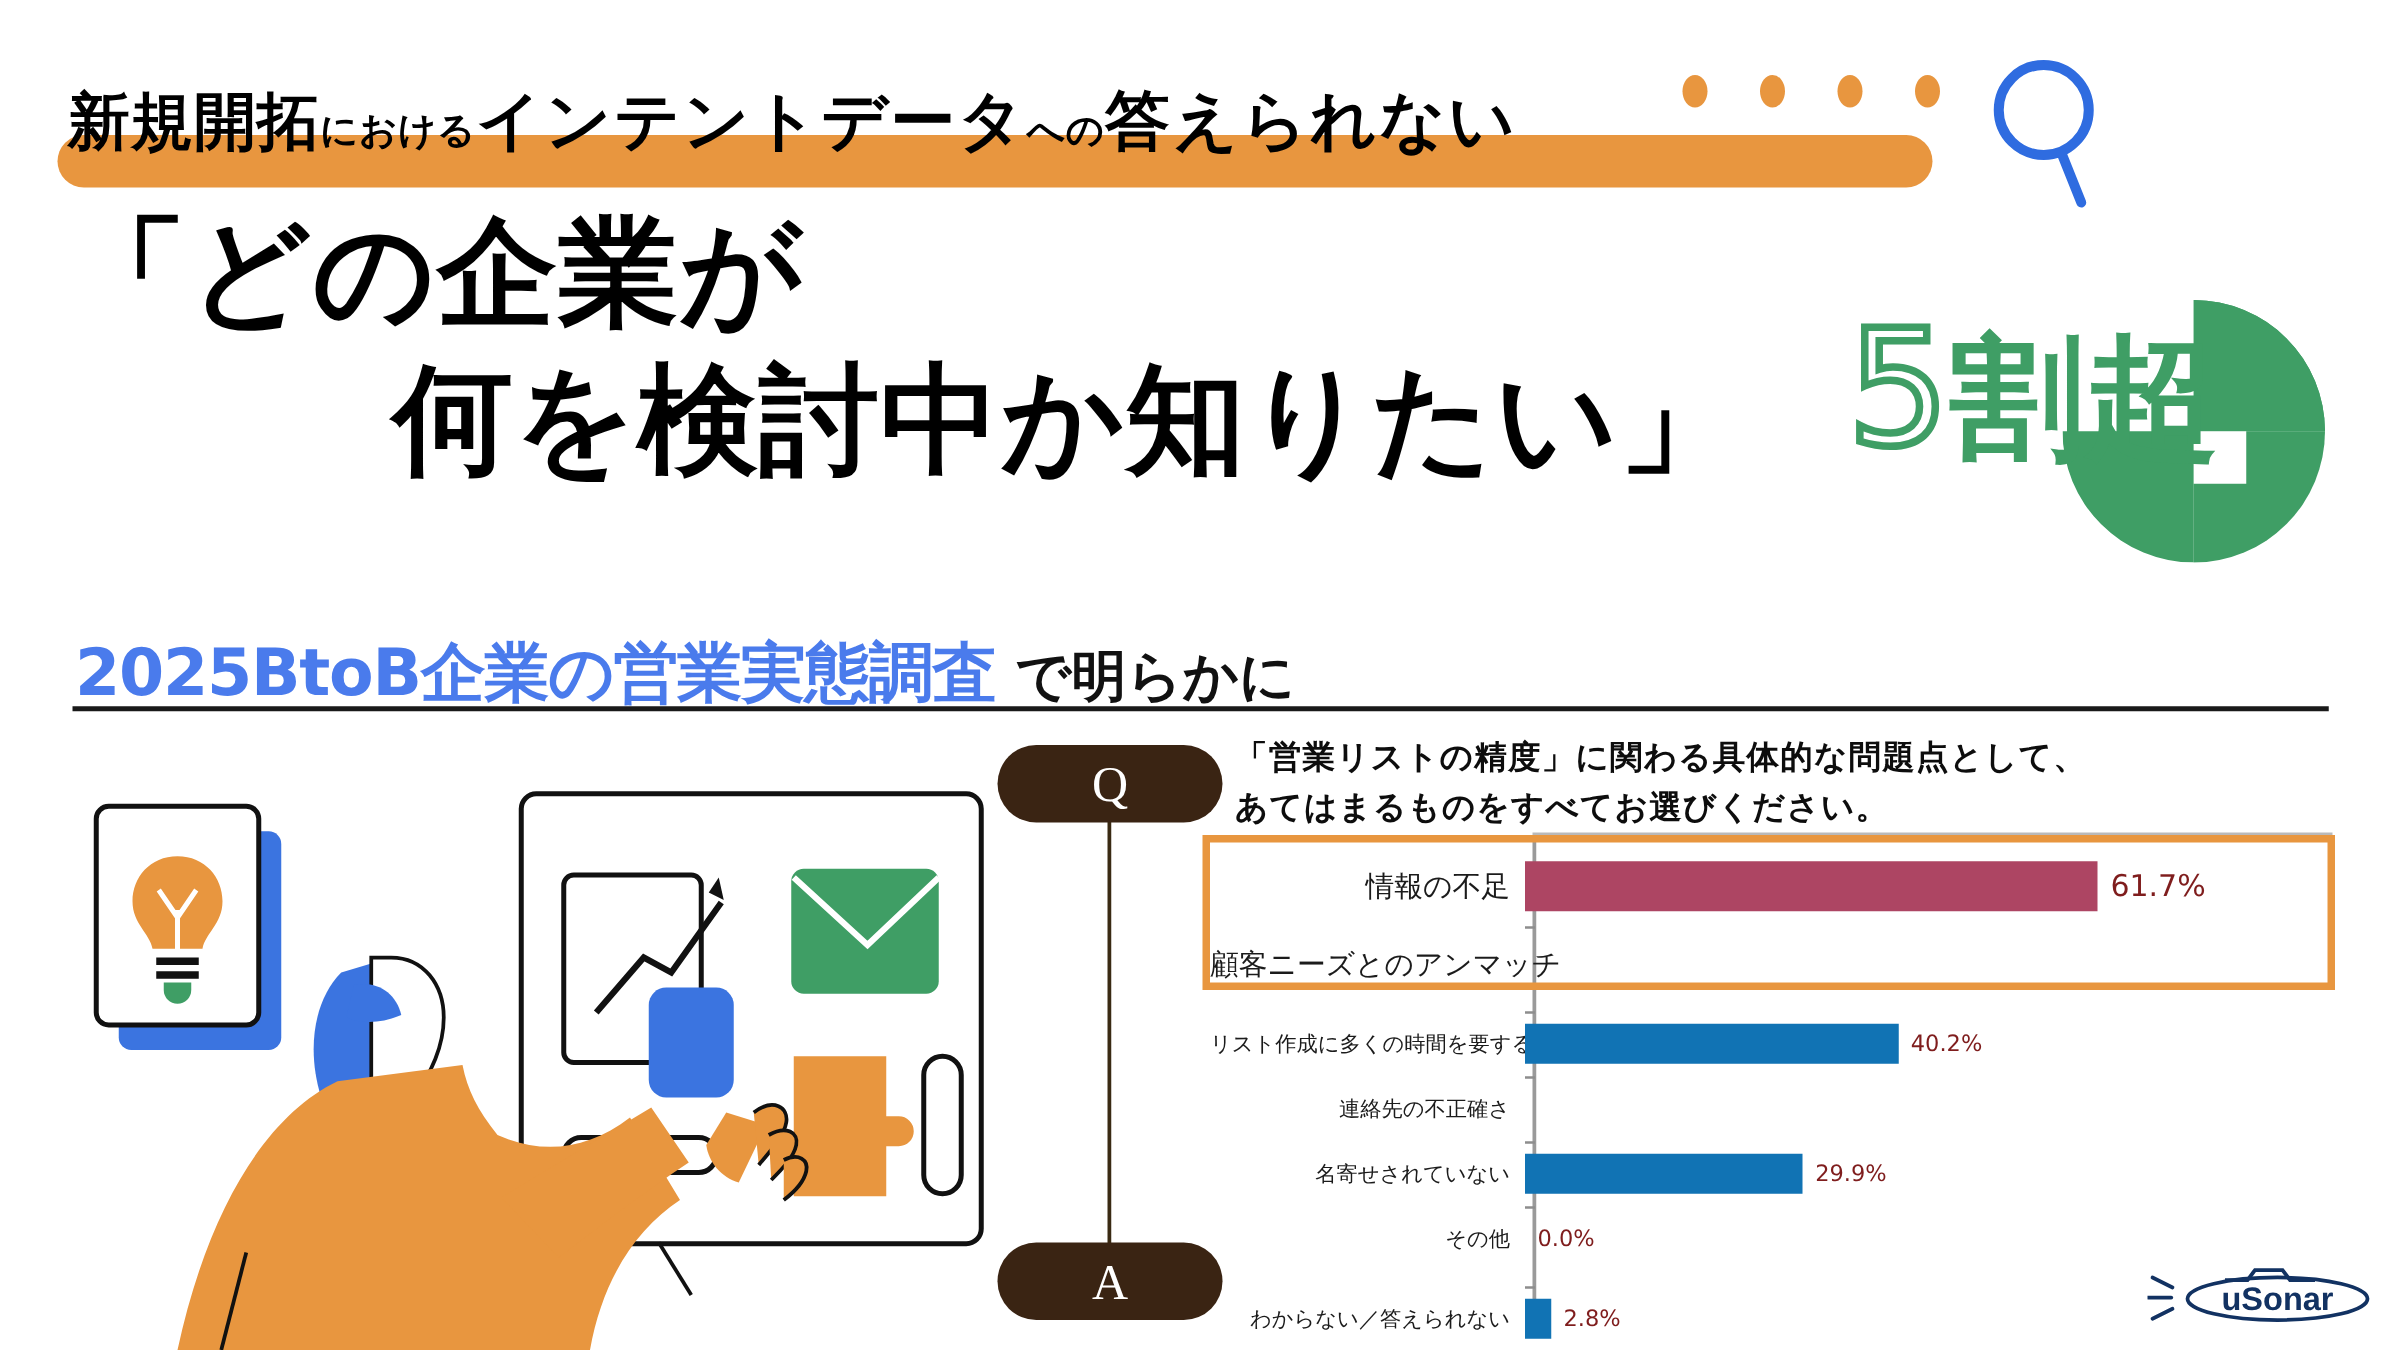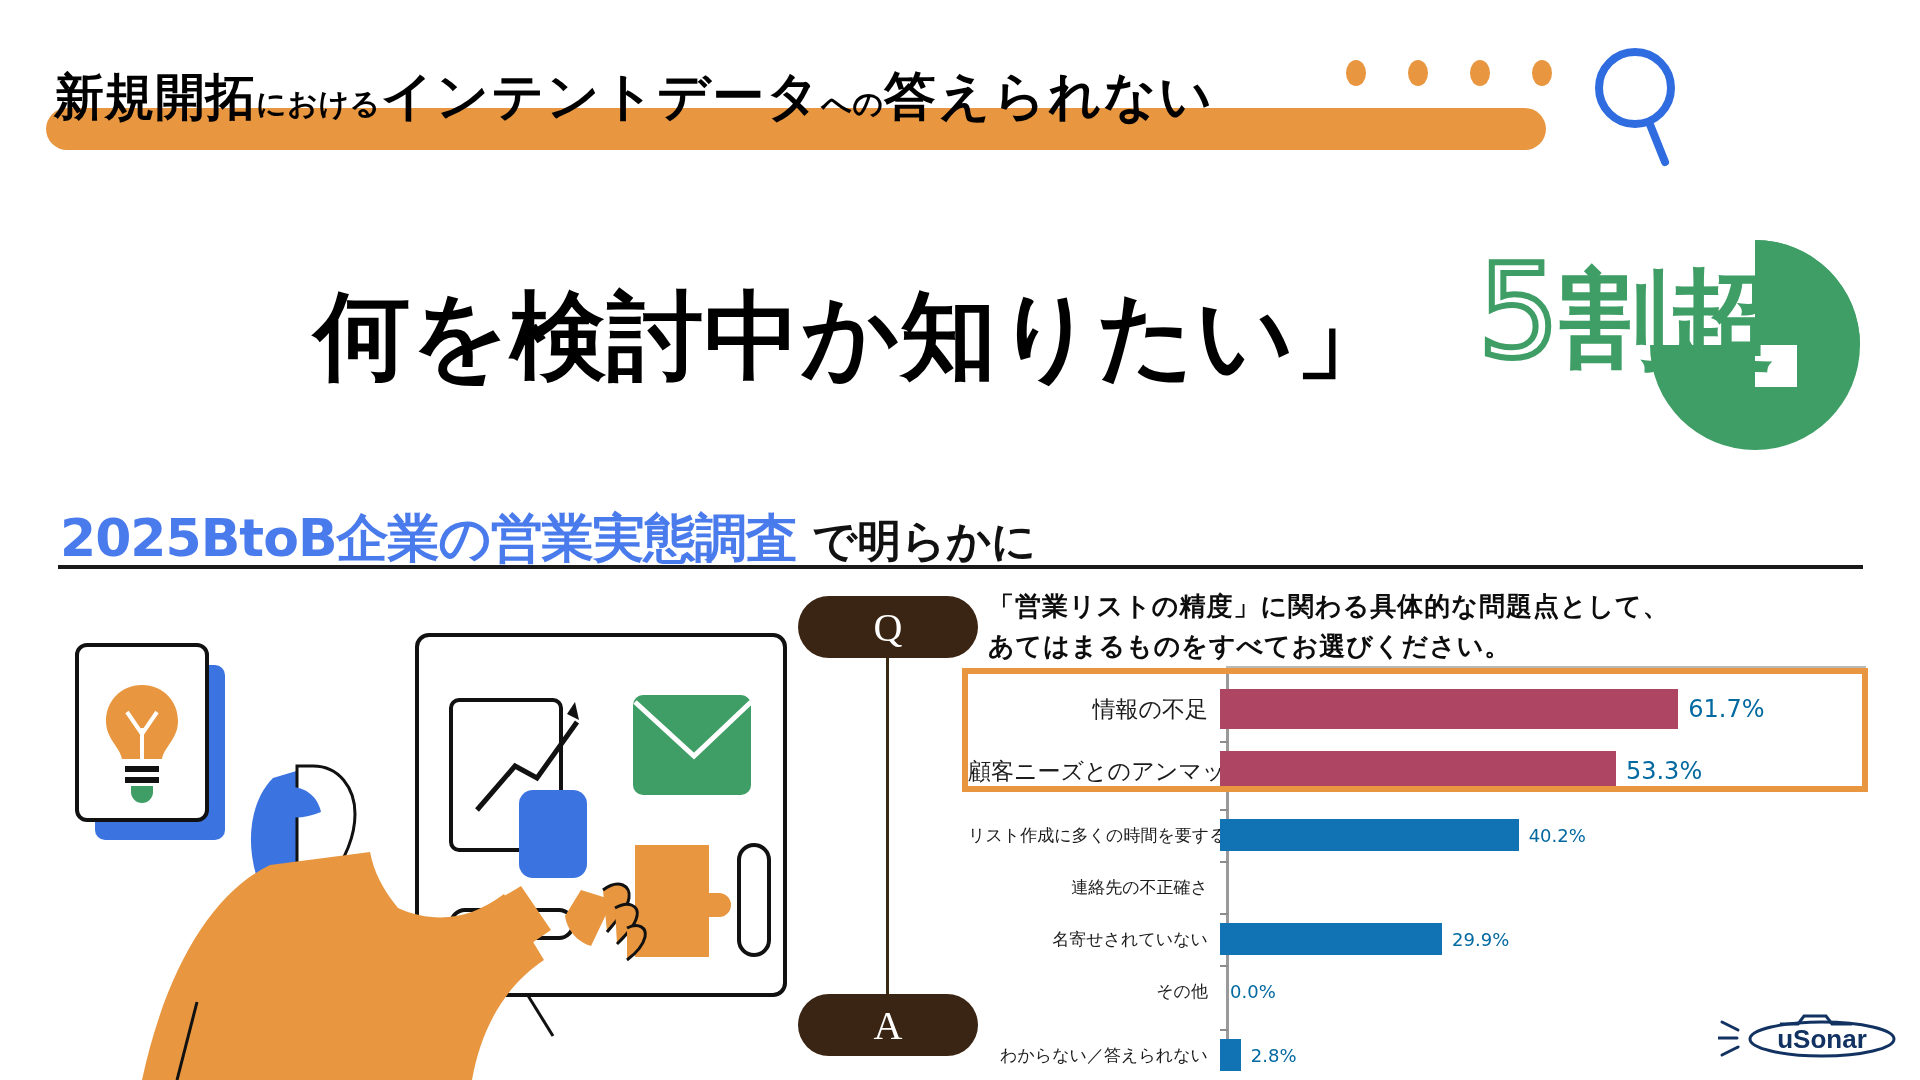--- a/index.html
+++ b/index.html
@@ -94,21 +94,21 @@
     position:absolute;left:258px;top:-6px;width:3px;height:390px;background:#9a9a9a;
   }
   .row{position:absolute;left:0;width:900px;height:46px;display:flex;align-items:center;}
   .row .lbl{
     width:252px;text-align:right;padding-right:12px;box-sizing:border-box;
     font-family:"DejaVu Sans",sans-serif;color:#1b1b1b;white-space:nowrap;
   }
   .row .barwrap{position:relative;flex:1;height:100%;display:flex;align-items:center;}
   .row .bar{height:32px;background:#1173b4;}
   .row .val{
-    margin-left:10px;font-family:"DejaVu Sans",sans-serif;color:#0369a1;font-weight:700;
+    margin-left:10px;font-family:"DejaVu Sans",sans-serif;color:#7f1d1d;font-weight:700;
     white-space:nowrap;
   }
   .row.hi .bar{background:#ad4563;height:40px;}
   .row.hi .lbl{font-size:23px;}
   .row.hi .val{font-size:24px;font-weight:400;}
   .row.lo .lbl{font-size:17px;}
   .row.lo .val{font-size:18px;font-weight:400;}
   .row.tick::before{
     content:"";position:absolute;left:252px;top:-3px;width:8px;height:2px;background:#8d8d8d;
   }
@@ -150,20 +150,21 @@
 
   <svg class="greenpie" viewBox="0 0 210 210">
     <path d="M105,105 L105,0 A105,105 0 1,1 0,105 L105,105 Z" fill="#3f9e65"></path>
     <path d="M105,105 L210,105 L210,210 L105,210 Z" fill="#ffffff"></path>
     <path d="M105,105 L105,0 A105,105 0 0,1 210,105 Z" fill="#3f9e65"></path>
     <path d="M105,105 L210,105 A105,105 0 0,1 105,210 Z" fill="#3f9e65"></path>
     <rect x="105" y="105" width="42" height="42" fill="#ffffff"></rect>
   </svg>
 
   <div class="headline">
+    <div class="hl-line l1">「どの企業が</div>
     <div class="hl-line l2">何を検討中か知りたい」</div>
   </div>
 
   <div class="warimono">
     <span class="num">5</span><span class="kj">割超</span>
   </div>
 
   <div class="subhead">
     <span class="blue">2025</span><span class="blue">BtoB企業の営業実態調査</span><span class="blk"> で明らかに</span>
   </div>
@@ -186,24 +187,20 @@
     <div class="axis"></div>
   <div class="row hi" style="top: 6px; height: 54px;">
         <div class="lbl">情報の不足</div>
         <div class="barwrap">
           <div class="bar" style="width: 458.343px;"></div>
           <div class="val">61.7%</div>
         </div>
       </div>
       <div class="row hi tick" style="top: 68px; height: 54px;">
         <div class="lbl">顧客ニーズとのアンマッチ</div>
-        <div class="barwrap">
-          <div class="bar" style="width: 395.943px;"></div>
-          <div class="val">53.3%</div>
-        </div>
       </div>
       <div class="row lo tick" style="top: 136px; height: 46px;">
         <div class="lbl">リスト作成に多くの時間を要する</div>
         <div class="barwrap">
           <div class="bar" style="width: 298.629px;"></div>
           <div class="val">40.2%</div>
         </div>
       </div>
       <div class="row lo tick" style="top: 188px; height: 46px;">
         <div class="lbl">連絡先の不正確さ</div>

